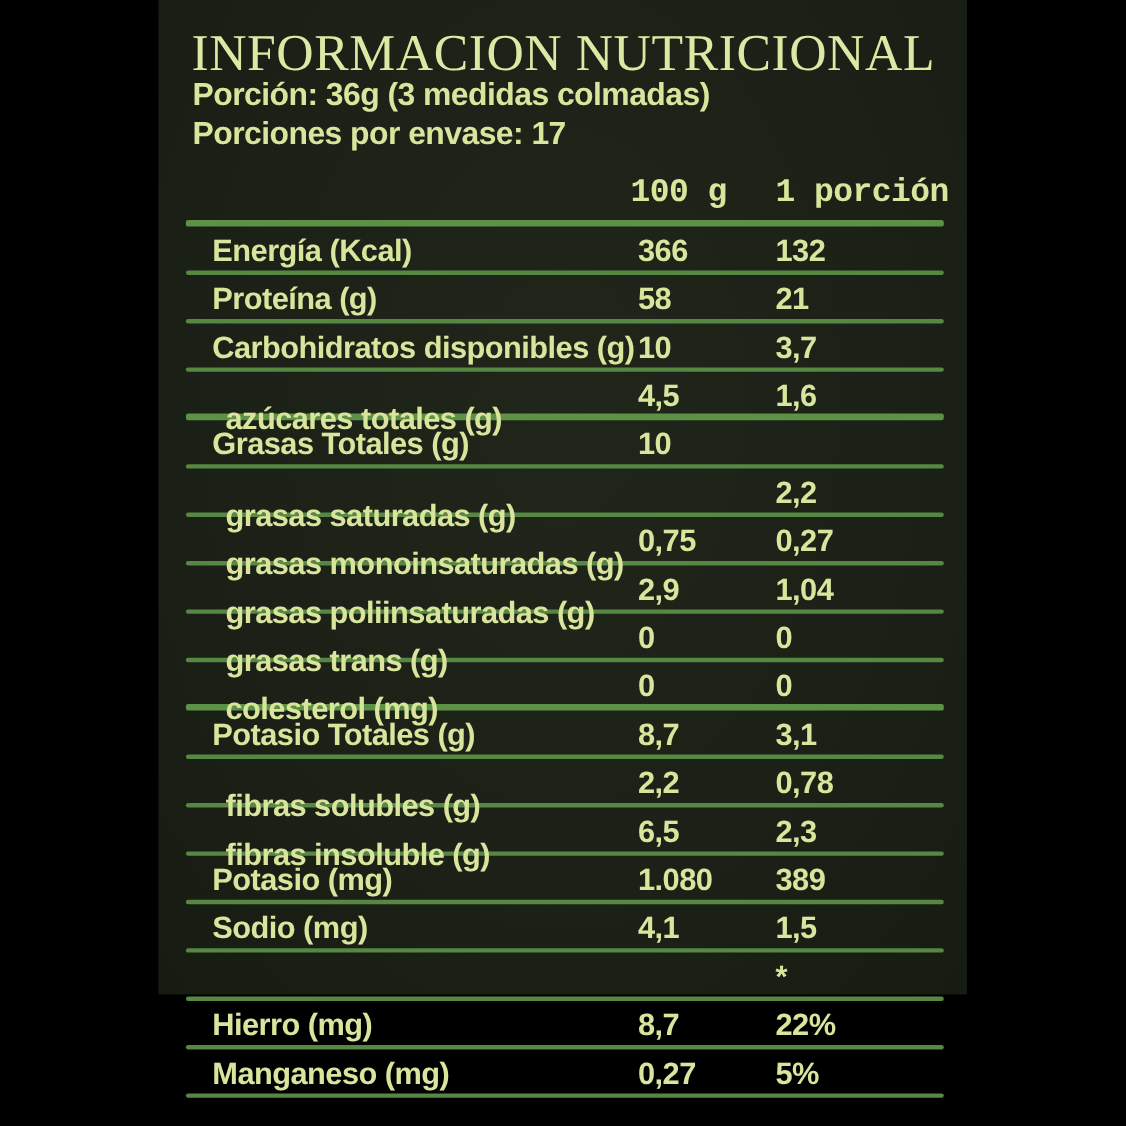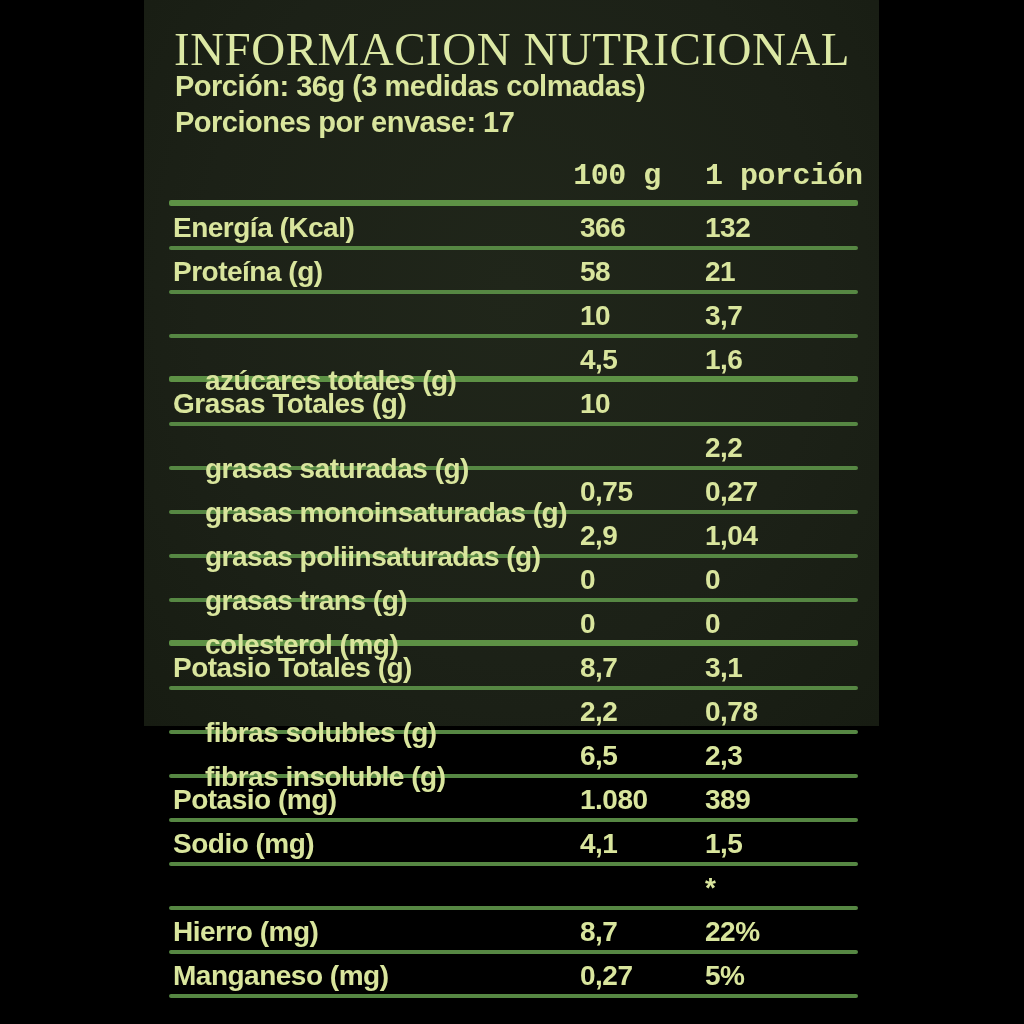--- a/index.html
+++ b/index.html
@@ -14,21 +14,21 @@
   html,body{width:1024px;height:1024px;}
   body{
     background:var(--bg);
     font-family:"Liberation Sans", sans-serif;
     position:relative;
     overflow:hidden;
   }
   .panel{
     position:absolute;
     left:144px; top:0;
-    width:735px; height:726px;
+    width:735px; height:904px;
     background:radial-gradient(ellipse at 50% 40%, #20261a 0%, var(--panel) 60%, #171c12 100%);
   }
   .title{
     position:absolute;
     left:30px; top:22px;
     width:680px;
     font-family:"Liberation Serif", serif;
     font-weight:400;
     font-size:47px;
     letter-spacing:0.5px;
@@ -79,21 +79,21 @@
     height:6px;
     background:var(--line-thick);
   }
   .row{
     position:relative;
     height:40px;
   }
   .row.short{height:38px;}
   .row .label{
     position:absolute;
-    left:4px; top:6px;
+    left:24px; top:6px;
     color:var(--text);
     font-weight:700;
     font-size:28px;
     letter-spacing:-0.5px;
     white-space:nowrap;
   }
   .row.indent .label{left:36px;margin-top:21px;}
   .row .v1, .row .v2{
     position:absolute;
     top:6px;
@@ -132,20 +132,21 @@
           <span class="v2">132</span>
         </div>
         <div class="divider"></div>
         <div class="row">
           <span class="label">Proteína (g)</span>
           <span class="v1">58</span>
           <span class="v2">21</span>
         </div>
         <div class="divider"></div>
         <div class="row">
+          <span class="label">Carbohidratos disponibles (g)</span>
           <span class="v1">10</span>
           <span class="v2">3,7</span>
         </div>
         <div class="divider"></div>
         <div class="row indent short">
           <span class="label">azúcares totales (g)</span>
           <span class="v1">4,5</span>
           <span class="v2">1,6</span>
         </div>
         <div class="divider thick"></div>

